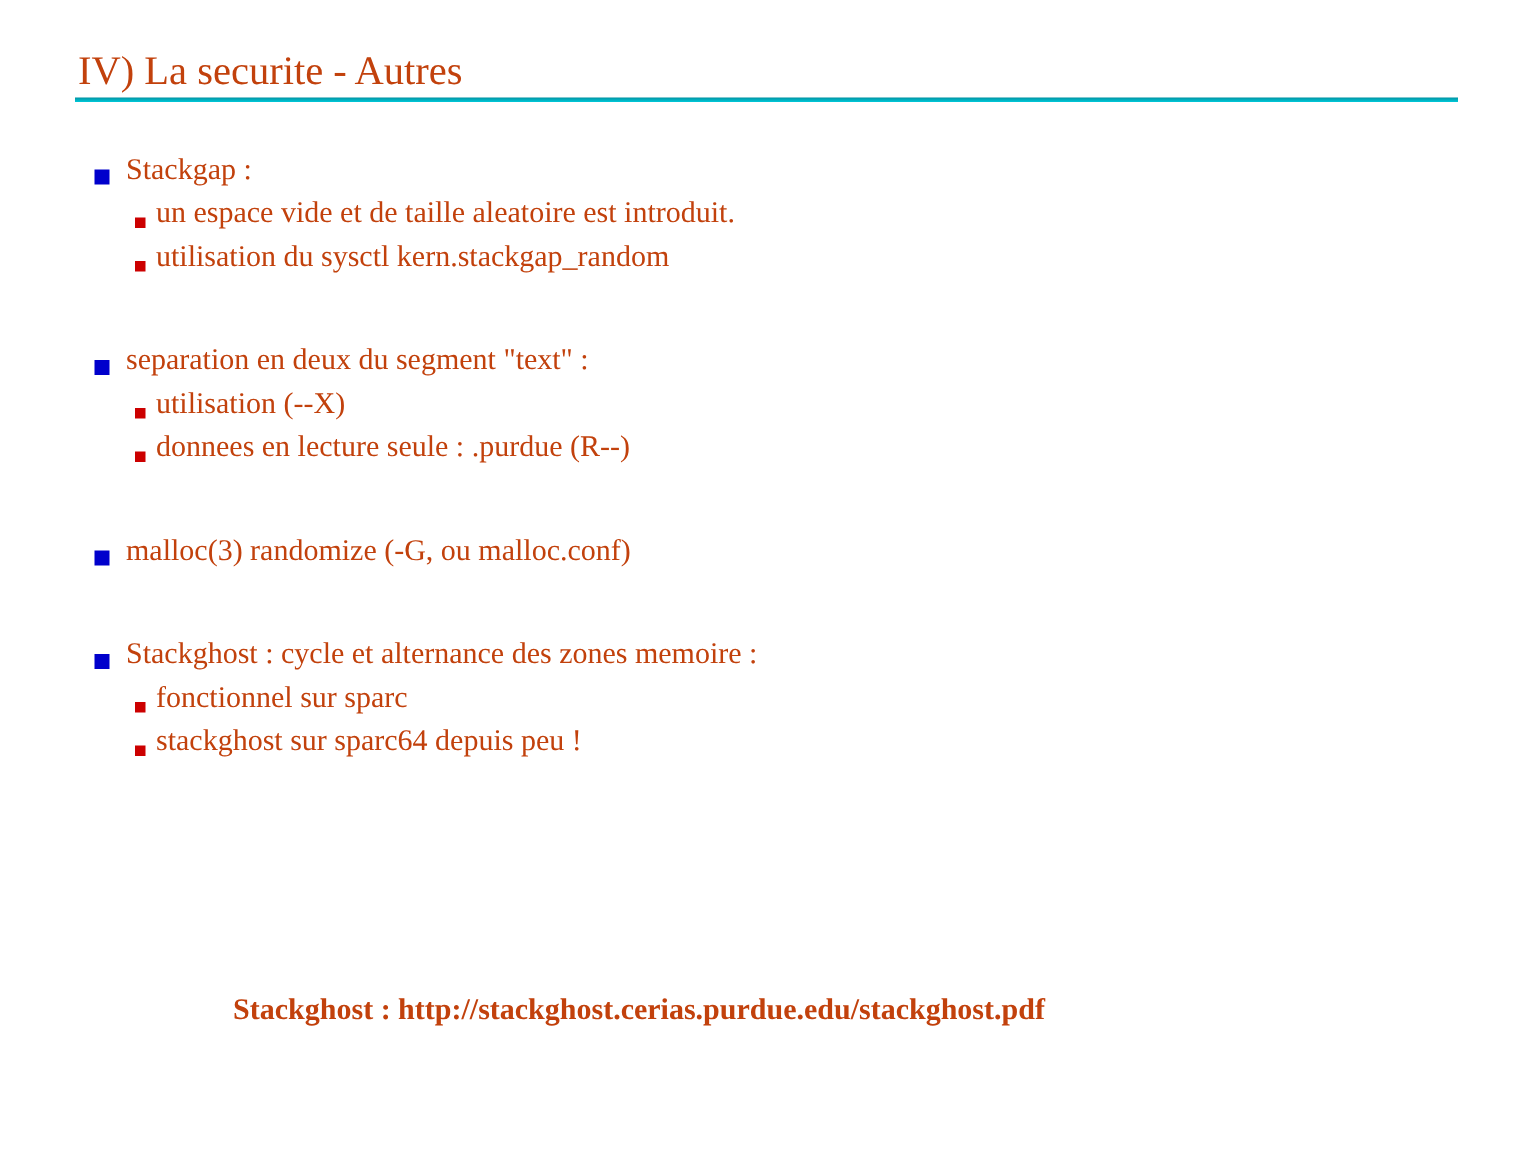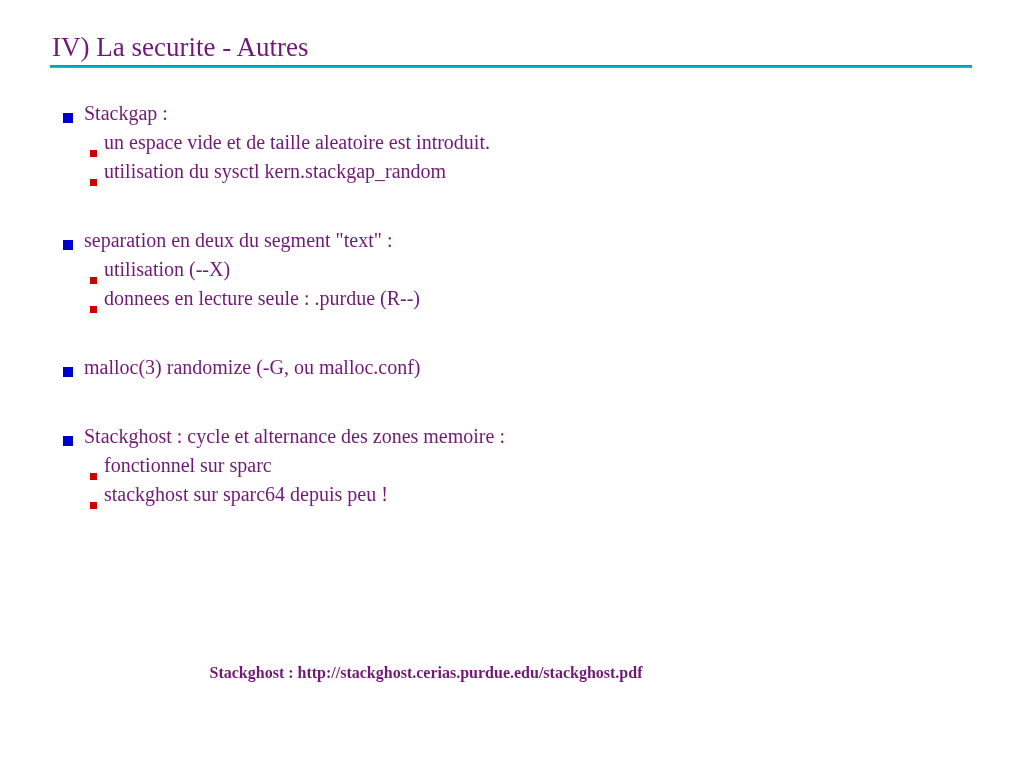--- a/index.html
+++ b/index.html
@@ -6,21 +6,21 @@
     margin: 0;
     padding: 0;
     background: #ffffff;
   }
   .slide {
     position: relative;
     width: 1024px;
     height: 768px;
     background: #ffffff;
     font-family: "Liberation Serif", "DejaVu Serif", serif;
-    color: #701a75;
+    color: #c2410c;
     overflow: hidden;
   }
   .slide-title {
     position: absolute;
     left: 52px;
     top: 32px;
     font-size: 27px;
     line-height: 31px;
     font-weight: normal;
     margin: 0;
@@ -51,38 +51,38 @@
   }
   .bullet1 {
     flex: 0 0 auto;
     width: 10px;
     height: 10px;
     margin: 9px 11px 0 63px;
     background: #0000cc;
   }
   .l2 {
     display: flex;
-    align-items: flex-end;
+    align-items: center;
     font-size: 20px;
     line-height: 29px;
   }
   .bullet2 {
     flex: 0 0 auto;
     width: 7px;
     height: 7px;
     margin: 11px 7px 0 90px;
     background: #cc0000;
   }
   .slide-footer {
     position: absolute;
     left: 0;
     top: 663px;
     width: 852px;
     text-align: center;
-    font-size: 16px;
+    font-size: 20px;
     font-weight: bold;
     line-height: 20px;
   }
 </style>
 </head>
 <body>
 
 <div class="slide">
 
   <h1 class="slide-title">IV) La securite - Autres</h1>

